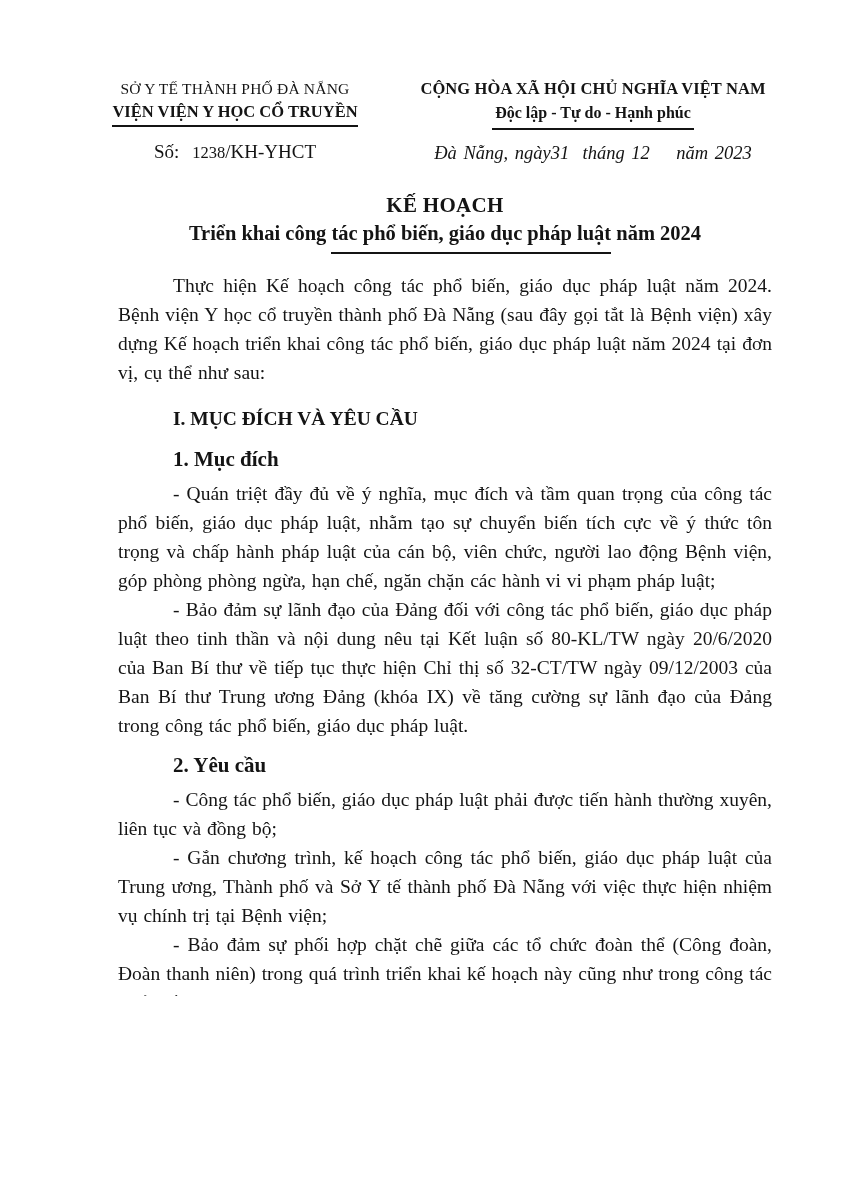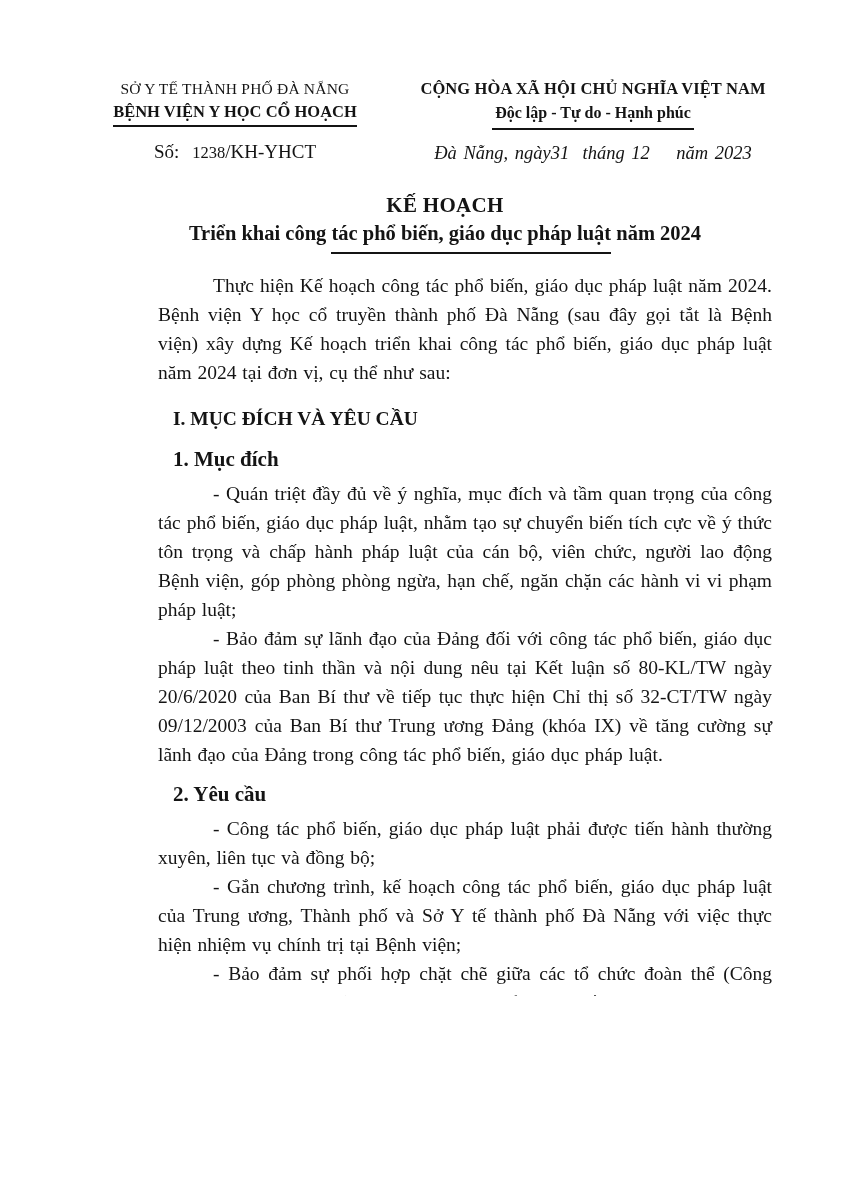--- a/index.html
+++ b/index.html
@@ -106,21 +106,20 @@
   
   .body-text {
     margin: 23px 77px 0 118px;
     font-size: 19.5px;
     line-height: 29px;
     text-align: justify;
   }
   .para {
     text-indent: 55px;
     word-spacing: 1px;
-    margin-left: 40px;
   }
   .h-major {
     font-size: 19.5px;
     font-weight: bold;
     margin: 17px 0 12px 55px;
     text-align: left;
   }
   .h-minor {
     font-size: 21px;
     font-weight: bold;
@@ -132,21 +131,21 @@
 </head>
 <body>
 
 <div class="page">
 
   <div class="header">
 
     <div class="hcol hcol-left">
       <div class="org-parent">SỞ Y TẾ THÀNH PHỐ ĐÀ NẴNG</div>
       <div class="org-name">
-        <span class="u-line">BỆNH VIỆN Y HỌC CỔ HOẠCH</span>
+        <span class="u-line">VIỆN VIỆN Y HỌC CỔ TRUYỀN</span>
       </div>
       <div class="doc-number-line">
         <span>Số:</span><span class="num">1238</span><span>/KH-YHCT</span>
       </div>
     </div>
 
     <div class="hcol hcol-right">
       <div class="national-motto-1">CỘNG HÒA XÃ HỘI CHỦ NGHĨA VIỆT NAM</div>
       <div class="national-motto-2">
         <span class="u-line">Độc lập - Tự do - Hạnh phúc</span>

